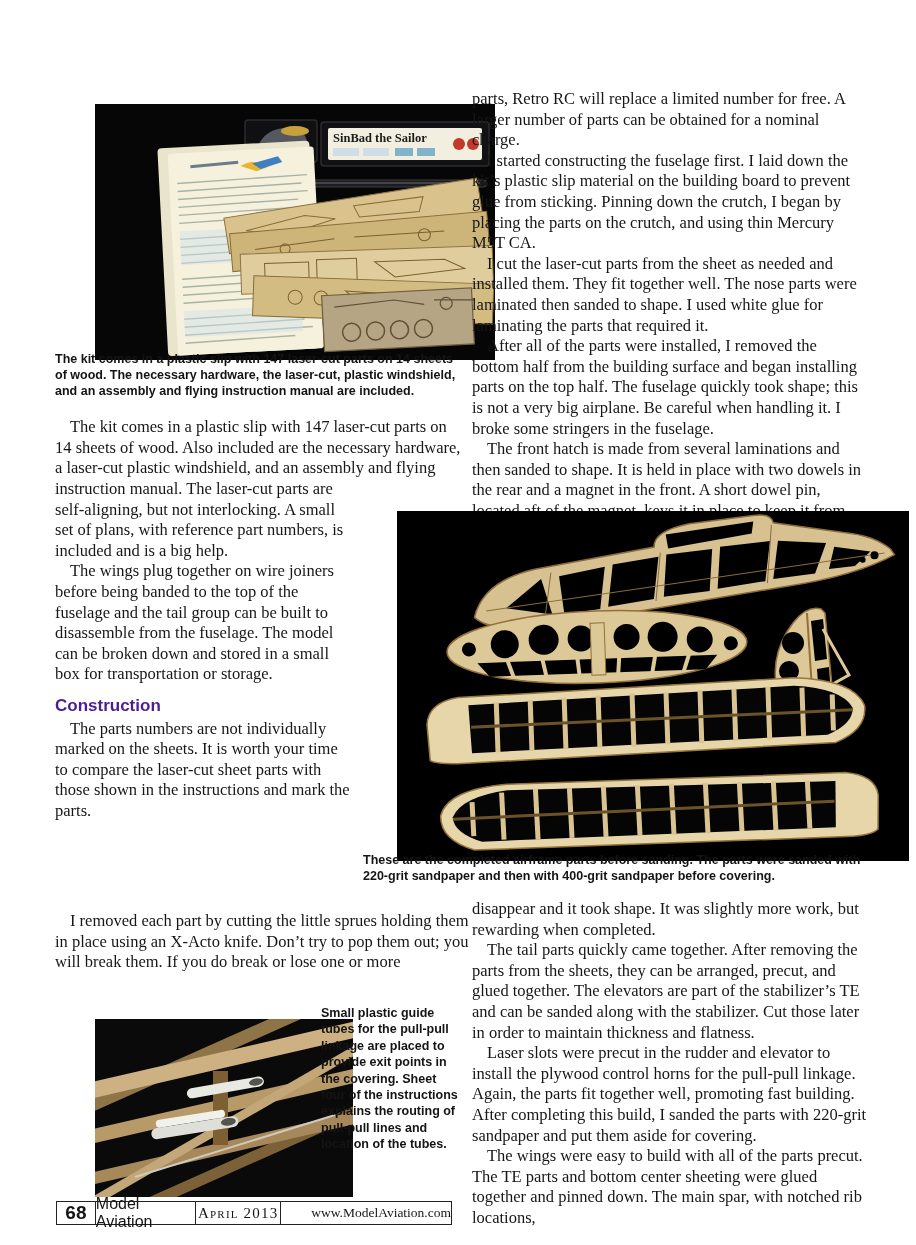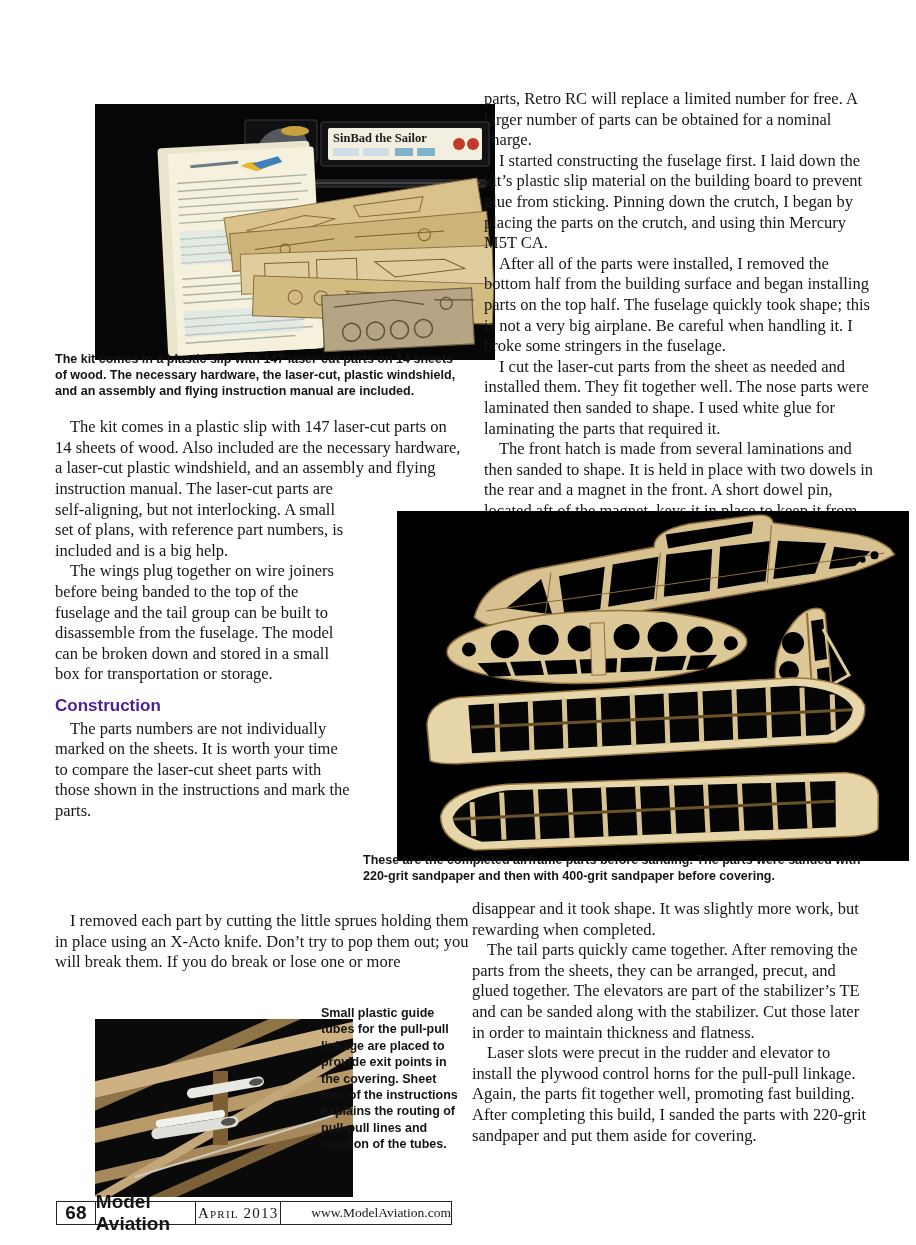--- a/index.html
+++ b/index.html
@@ -17,32 +17,32 @@
   #cap-kit{left:55px;top:351px;width:404px;}
   #cap-airframe{left:363px;top:852px;width:512px;}
   #cap-tubes{left:321px;top:1005px;width:141px;line-height:16.4px;}
   
   .bodycol{position:absolute;font-size:16.5px;line-height:20.6px;}
   .bodycol p{margin:0;}
   .bodycol p.ind{text-indent:15px;}
   #lc-wideA{left:55px;top:417px;width:406px;}
   #lc-narrow{left:55px;top:479px;width:295px;}
   #lc-wideB{left:55px;top:911px;width:414px;}
-  #rc-top{left:472px;top:89px;width:395px;margin-left:12px;}
+  #rc-top{left:472px;top:89px;width:395px;}
   #rc-bottom{left:472px;top:899px;width:395px;}
   .sect-head{font-family:"Liberation Sans",sans-serif;font-weight:bold;font-size:17px;
              margin:11px 0 2px 0 !important;color:#4c1d95;}
   
   #footer{position:absolute;left:56px;top:1201px;width:396px;height:24px;display:flex;
           border:1.5px solid #222;box-sizing:border-box;background:#fff;}
   .fcell{display:flex;align-items:center;justify-content:center;border-right:1.5px solid #222;
          box-sizing:border-box;height:100%;}
   .fcell:last-child{border-right:none;flex:1;}
   #f-page{width:47px;font-family:"Liberation Sans",sans-serif;font-weight:bold;font-size:19px;}
-  #f-mag{width:122px;font-family:"Liberation Sans",sans-serif;font-weight:bold;font-size:19px;}
+  #f-mag{width:122px;font-family:"Liberation Sans",sans-serif;font-weight:normal;font-size:16px;}
   #f-date{width:103px;font-family:"Liberation Serif",serif;font-variant:small-caps;
           font-size:15px;letter-spacing:1.2px;}
   #f-url{font-family:"Liberation Serif",serif;font-size:13.5px;margin-left:30px;}
 </style>
 </head>
 <body>
 
 <div class="page">
 
   <figure class="photo" id="photo-kit">
@@ -149,22 +149,22 @@
     <p class="sect-head">Construction</p>
     <p class="ind">The parts numbers are not individually marked on the sheets. It is worth your time to compare the laser-cut sheet parts with those shown in the instructions and mark the parts.</p>
   </div>
   <div class="bodycol" id="lc-wideB">
     <p class="ind">I removed each part by cutting the little sprues holding them in place using an X-Acto knife. Don’t try to pop them out; you will break them. If you do break or lose one or more</p>
   </div>
 
   <div class="bodycol" id="rc-top">
     <p>parts, Retro RC will replace a limited number for free. A larger number of parts can be obtained for a nominal charge.</p>
     <p class="ind">I started constructing the fuselage first. I laid down the kit’s plastic slip material on the building board to prevent glue from sticking. Pinning down the crutch, I began by placing the parts on the crutch, and using thin Mercury M5T CA.</p>
+    <p class="ind">I cut the laser-cut parts from the sheet as needed and installed them. They fit together well. The nose parts were laminated then sanded to shape. I used white glue for laminating the parts that required it.</p>
     <p class="ind">After all of the parts were installed, I removed the bottom half from the building surface and began installing parts on the top half. The fuselage quickly took shape; this is not a very big airplane. Be careful when handling it. I broke some stringers in the fuselage.</p>
-    <p class="ind">I cut the laser-cut parts from the sheet as needed and installed them. They fit together well. The nose parts were laminated then sanded to shape. I used white glue for laminating the parts that required it.</p>
     <p class="ind">The front hatch is made from several laminations and then sanded to shape. It is held in place with two dowels in the rear and a magnet in the front. A short dowel pin, located aft of the magnet, keys it in place to keep it from wandering.</p>
     <p class="ind">I sanded the hatch until the lamination lines began to</p>
   </div>
 
   <figure class="photo" id="photo-airframe">
     <svg viewBox="0 0 512 350">
       <rect width="512" height="350" fill="#000"></rect>
 
       <g transform="translate(58,2) rotate(-2 200 60)">
         <path d="M18,98 Q28,62 80,52 L200,34 Q200,18 236,12 L300,6 Q318,4 320,14 L390,26 Q420,30 436,44 L440,50 Q400,70 330,78 L90,110 Q34,114 18,98 Z" fill="#d8c190" stroke="#8a6c3a" stroke-width="1.5"></path>
@@ -263,20 +263,21 @@
         <line x1="438" y1="300" x2="56" y2="298" stroke="#6b5328" stroke-width="3"></line>
       </g>
     </svg>
   </figure>
   <figcaption class="caption" id="cap-airframe">These are the completed airframe parts before sanding. The parts were sanded with 220-grit sandpaper and then with 400-grit sandpaper before covering.</figcaption>
 
   <div class="bodycol" id="rc-bottom">
     <p>disappear and it took shape. It was slightly more work, but rewarding when completed.</p>
     <p class="ind">The tail parts quickly came together. After removing the parts from the sheets, they can be arranged, precut, and glued together. The elevators are part of the stabilizer’s TE and can be sanded along with the stabilizer. Cut those later in order to maintain thickness and flatness.</p>
     <p class="ind">Laser slots were precut in the rudder and elevator to install the plywood control horns for the pull-pull linkage. Again, the parts fit together well, promoting fast building. After completing this build, I sanded the parts with 220-grit sandpaper and put them aside for covering.</p>
+    <p class="ind">The wings were easy to build with all of the parts precut. The TE parts and bottom center sheeting were glued together and pinned down. The main spar, with notched rib locations,</p>
   </div>
 
   <figure class="photo" id="photo-tubes">
     <svg viewBox="0 0 258 178">
       <rect width="258" height="178" fill="#0a0a0b"></rect>
       <g>
         <g transform="rotate(-24 129 89)">
           <rect x="-30" y="26" width="320" height="13" fill="#8f7448"></rect>
           <rect x="-30" y="140" width="320" height="11" fill="#7c6138"></rect>
         </g>

